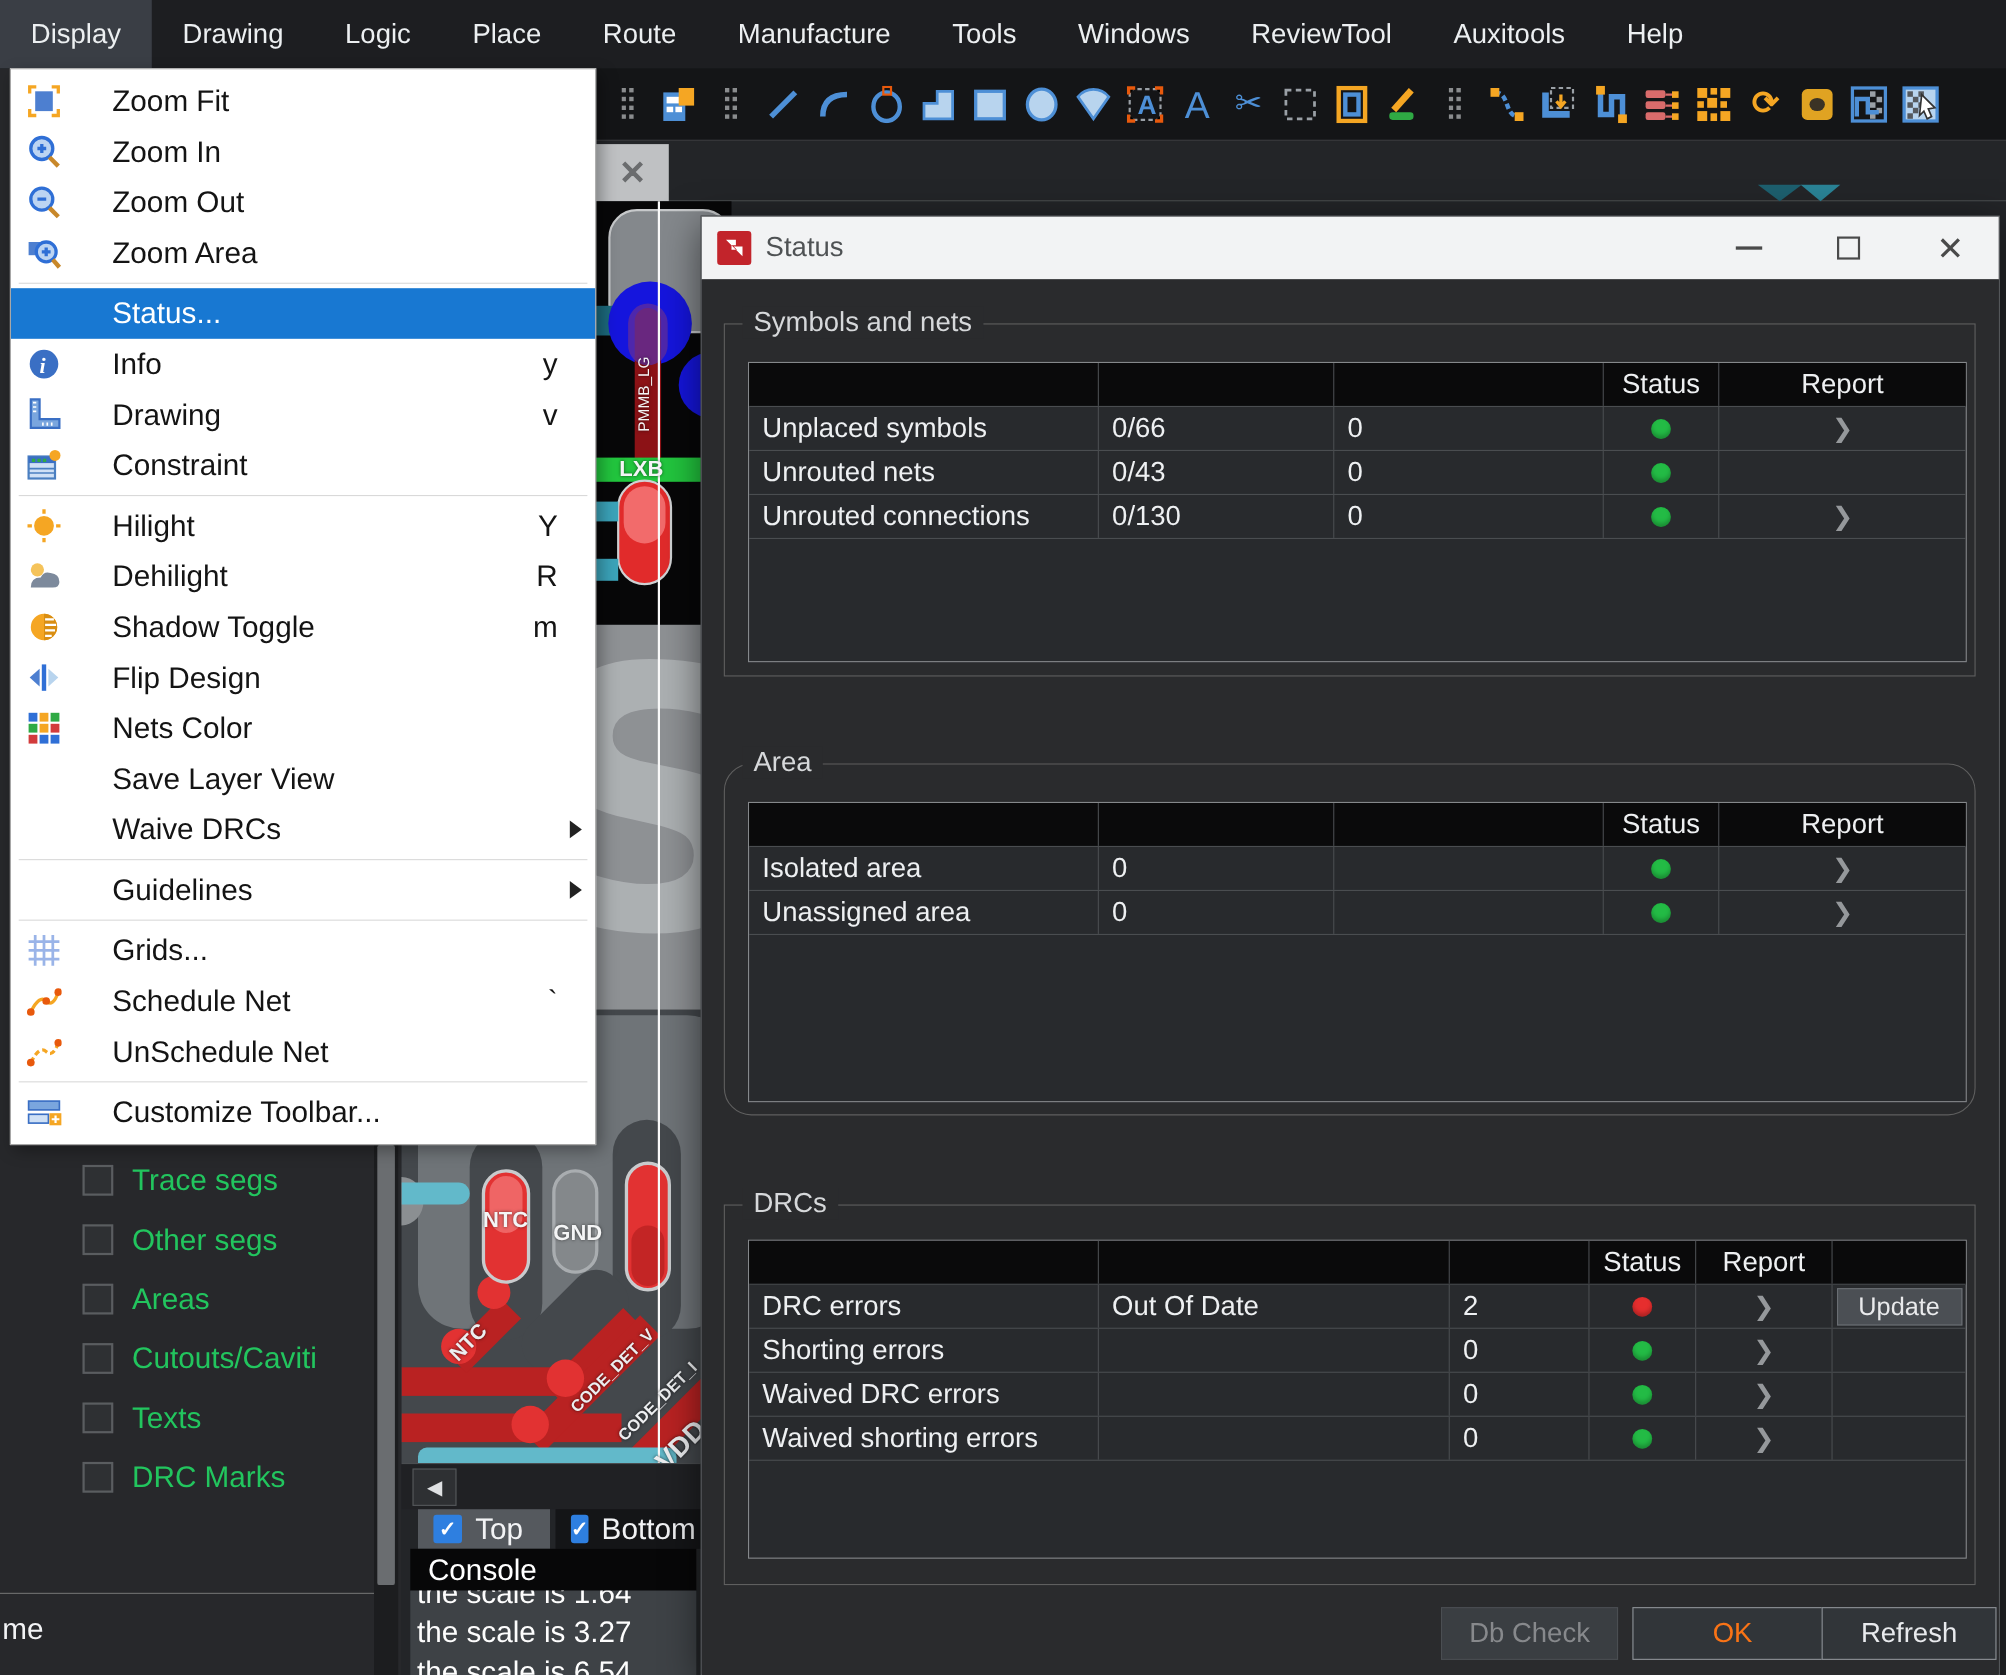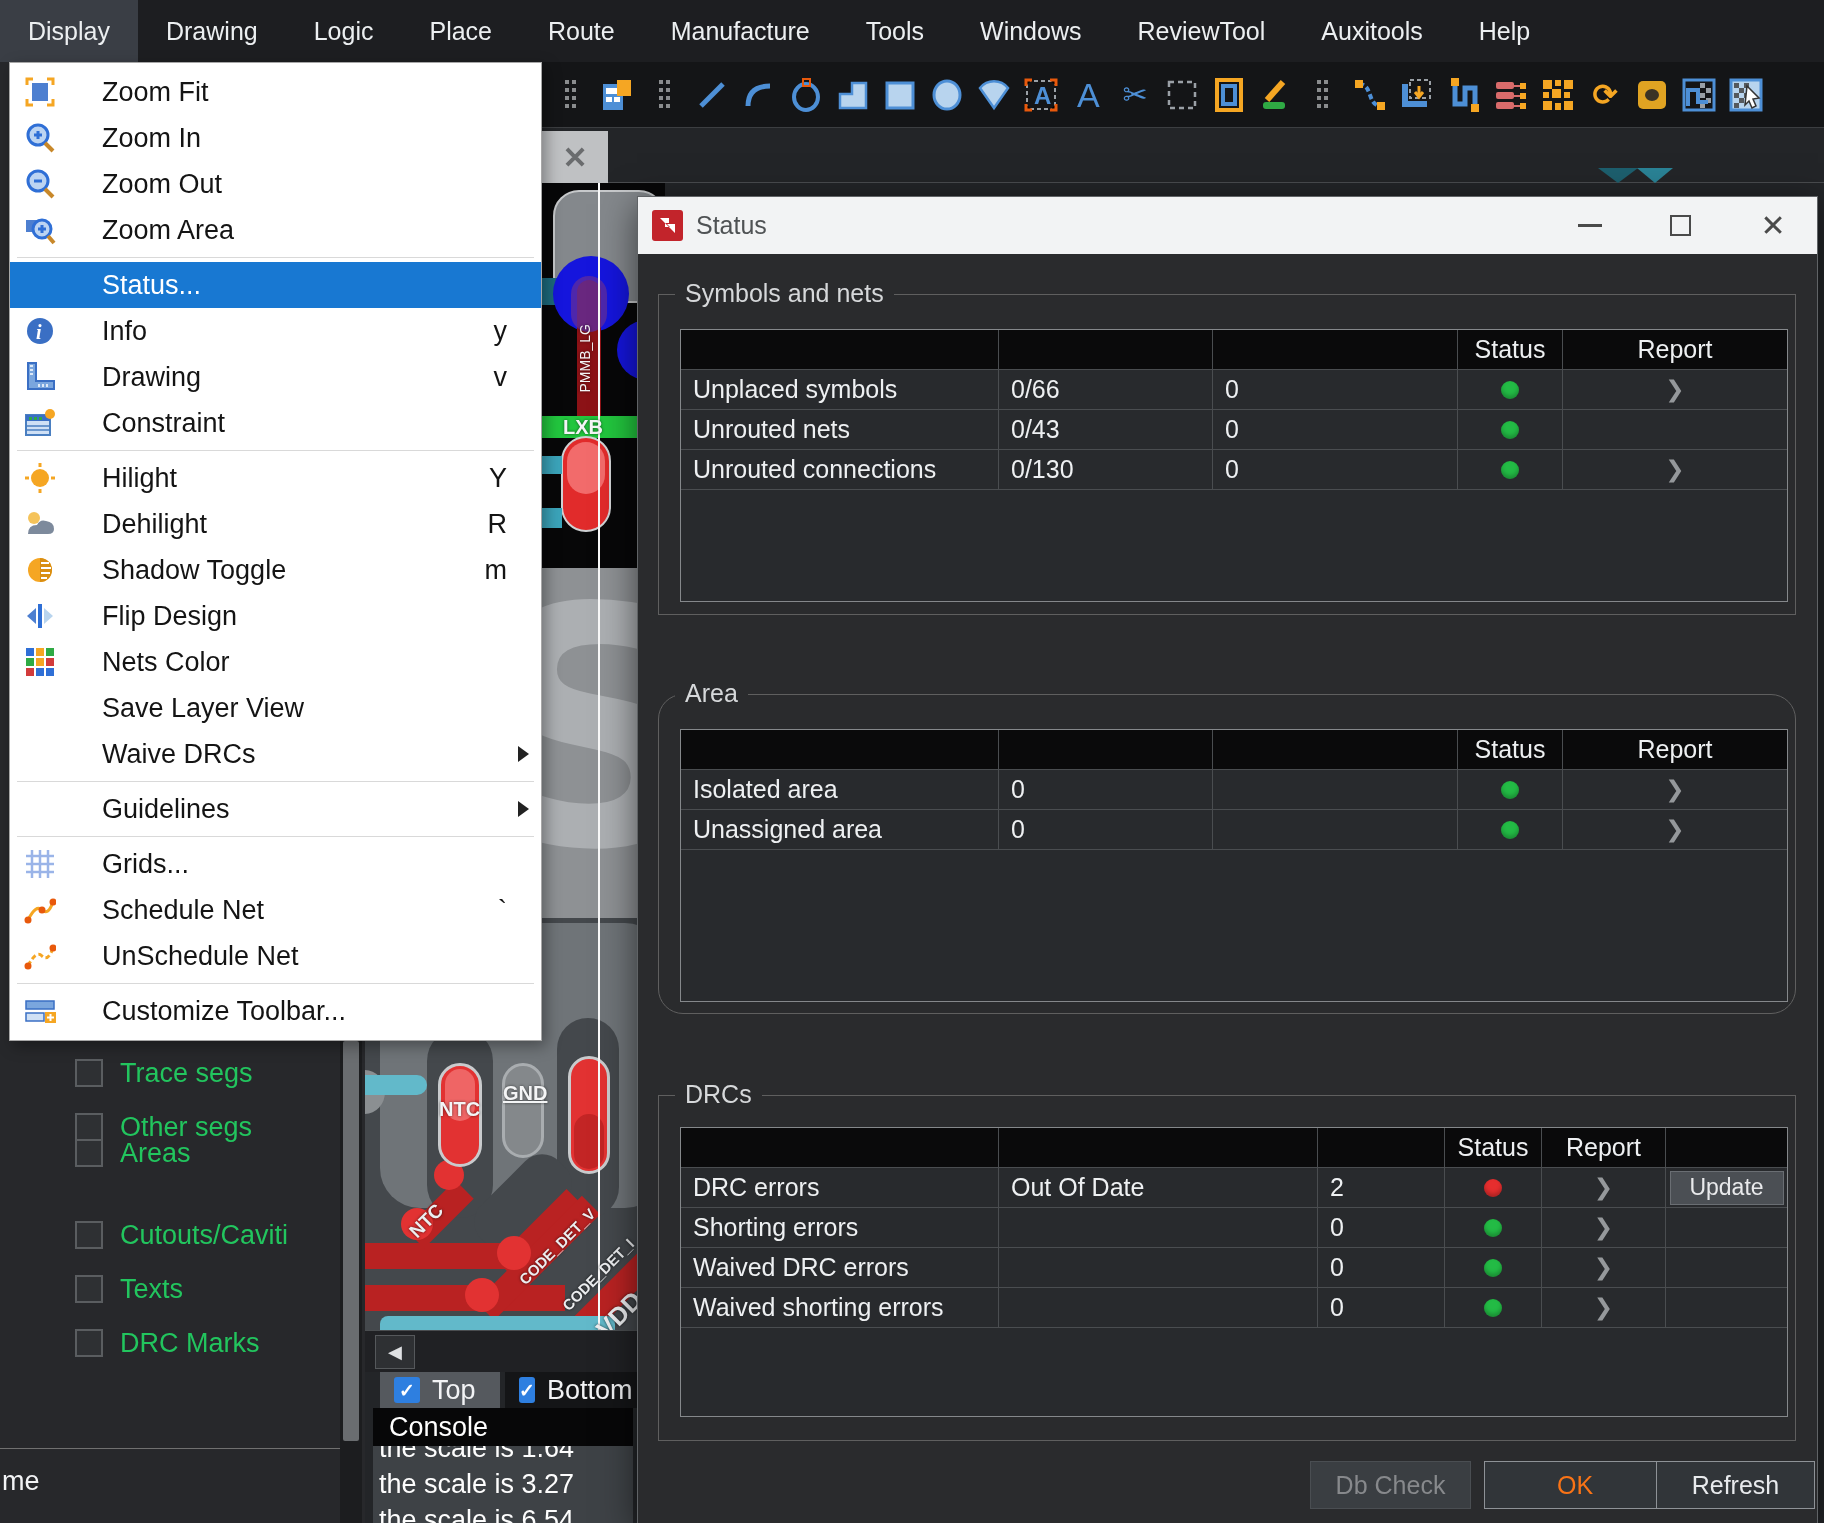--- a/index.html
+++ b/index.html
@@ -152,21 +152,21 @@
       <div class="rjoint" style="left:100px;top:360px;width:34px;height:34px;"></div>
 
       <div class="pad" style="left:73px;top:145px;width:44px;height:104px;background:#e23232;border:3px solid #c9cbcd;border-radius:22px;">
         <div style="position:absolute;left:4px;top:3px;width:30px;height:52px;background:#ef6565;border-radius:16px;"></div>
       </div>
       <div class="pad" style="left:137px;top:145px;width:42px;height:95px;background:#84888b;border:3px solid #a9adb0;border-radius:21px;"></div>
       <div class="pad" style="left:203px;top:138px;width:42px;height:118px;background:#e23232;border:3px solid #c9cbcd;border-radius:21px;">
         <div style="position:absolute;left:3px;top:55px;width:30px;height:55px;background:#c32525;border-radius:15px;"></div>
       </div>
       <div class="padlabel" style="left:74px;top:180px;font-size:20px;">NTC</div>
-      <div class="padlabel" style="left:138px;top:164px;font-size:20px;text-decoration:underline;">GND</div>
+      <div class="padlabel" style="left:138px;top:192px;font-size:20px;">GND</div>
       <div class="dlab" style="left:42px;top:292px;font-size:19px;">NTC</div>
       <div class="dlab" style="left:142px;top:320px;font-size:15px;">CODE_DET_V</div>
       <div class="dlab" style="left:186px;top:348px;font-size:15px;">CODE_DET_I</div>
       <div class="dlab" style="left:228px;top:382px;font-size:25px;">VDD</div>
       <div class="abs" style="left:15px;top:398px;width:235px;height:16px;background:#62b9ca;border-radius:8px 8px 0 0;"></div>
     </div>
 
     <div class="crosshair"></div>
 
     <div id="scrollstrip">
@@ -194,21 +194,21 @@
 
   <div id="sidebar">
     <div class="cb-item" style="top:1046px;">
       <span class="cb-box"></span>
       <span class="cb-lab">Trace segs</span>
     </div>
     <div class="cb-item" style="top:1100px;">
       <span class="cb-box"></span>
       <span class="cb-lab">Other segs</span>
     </div>
-    <div class="cb-item" style="top:1126px;">
+    <div class="cb-item" style="top:1154px;">
       <span class="cb-box"></span>
       <span class="cb-lab">Areas</span>
     </div>
     <div class="cb-item" style="top:1208px;">
       <span class="cb-box"></span>
       <span class="cb-lab">Cutouts/Caviti</span>
     </div>
     <div class="cb-item" style="top:1262px;">
       <span class="cb-box"></span>
       <span class="cb-lab">Texts</span>

